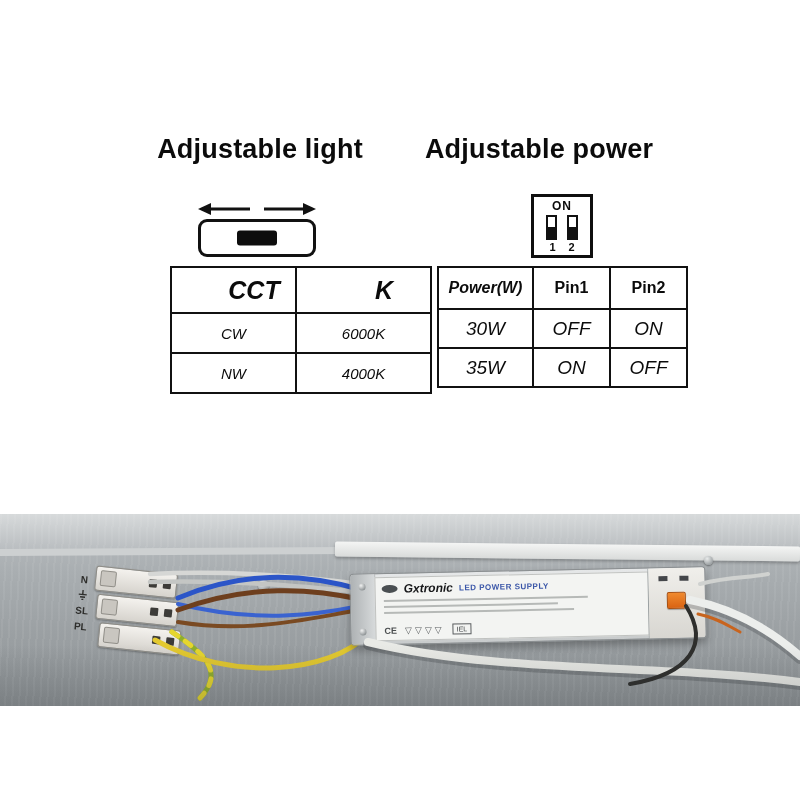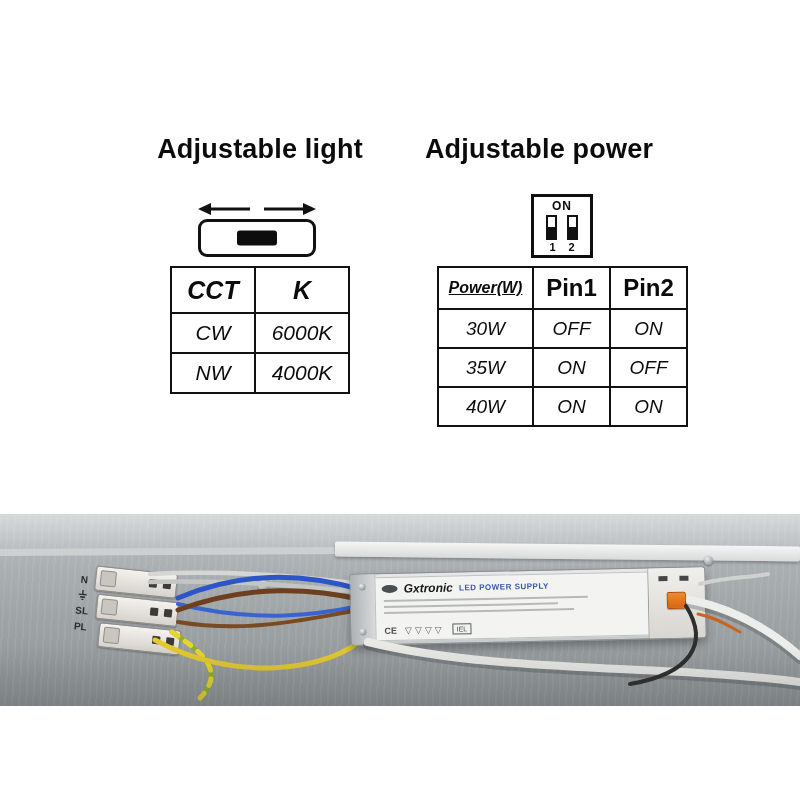--- a/index.html
+++ b/index.html
@@ -13,29 +13,29 @@
   
   #slider-icon{position:absolute;left:198px;top:202px;width:118px;}
   #slider-icon svg{display:block;margin:0 auto;}
   .pill{margin-top:3px;height:32px;border:3px solid #111;border-radius:9px;background:#fff;position:relative;}
   .knob{position:absolute;left:50%;top:50%;transform:translate(-50%,-50%);width:40px;height:15px;background:#0d0d0d;border-radius:3px;}
 
   
   table{border-collapse:collapse;position:absolute;background:#fff;}
   td{border:2.5px solid #111;text-align:center;vertical-align:middle;padding:0;}
   #cct-table{left:170px;top:266px;}
-  #cct-table td{width:82px;height:38px;font-style:italic;font-size:21px;}
+  #cct-table td{width:82px;height:38px;font-style:italic;font-size:15px;}
   #cct-table td:last-child{width:92px;}
-  #cct-table tr:first-child td{height:44px;font-weight:bold;font-size:25px;}
+  #cct-table tr:first-child td{height:44px;font-weight:bold;font-size:25px;padding-left:41px;}
   #power-table{left:437px;top:266px;}
   #power-table td{width:75px;height:37px;font-style:italic;font-size:19px;}
   #power-table td:first-child{width:93px;}
   #power-table tr:first-child td{height:40px;font-weight:bold;}
-  #power-table tr:first-child td:first-child{font-size:16px;font-style:italic;text-decoration:underline;}
-  #power-table tr:first-child td:not(:first-child){font-size:24px;font-style:normal;}
+  #power-table tr:first-child td:first-child{font-size:16px;font-style:italic;}
+  #power-table tr:first-child td:not(:first-child){font-size:16px;font-style:normal;}
 
   
   #dip-icon{position:absolute;left:531px;top:194px;width:62px;height:64px;border:3px solid #0f0f0f;
             background:#fff;box-sizing:border-box;padding-top:2px;}
   .dip-on{text-align:center;font-size:12px;font-weight:bold;letter-spacing:1px;}
   .dip-slots{display:flex;justify-content:center;gap:10px;margin-top:2px;}
   .dip-slot{width:11px;height:25px;border:2px solid #111;position:relative;background:#fff;box-sizing:border-box;}
   .dip-knob{position:absolute;left:0;right:0;bottom:0;height:11px;background:#111;}
   .dip-nums{display:flex;justify-content:center;gap:13px;font-size:11px;font-weight:bold;margin-top:1px;}
 
@@ -162,25 +162,20 @@
     <tr>
       <td>30W</td>
       <td>OFF</td>
       <td>ON</td>
     </tr>
     <tr>
       <td>35W</td>
       <td>ON</td>
       <td>OFF</td>
     </tr>
-    <tr>
-      <td>40W</td>
-      <td>ON</td>
-      <td>ON</td>
-    </tr>
   </tbody>
     </table>
 
   <div id="photo">
     <div class="ph-topband"></div>
     <div class="ph-texture"></div>
     <div class="ph-leftstrip"></div>
     <div class="ph-diffuser"></div>
     <div class="rivet r1"></div>
     <div class="rivet r2"></div>

